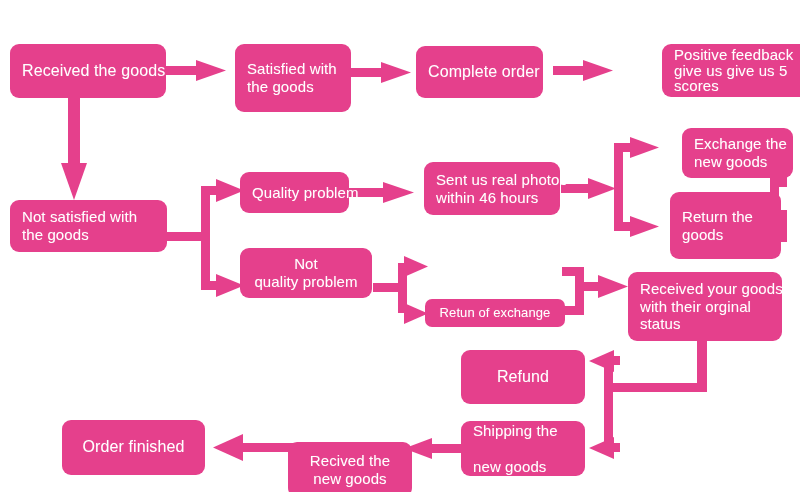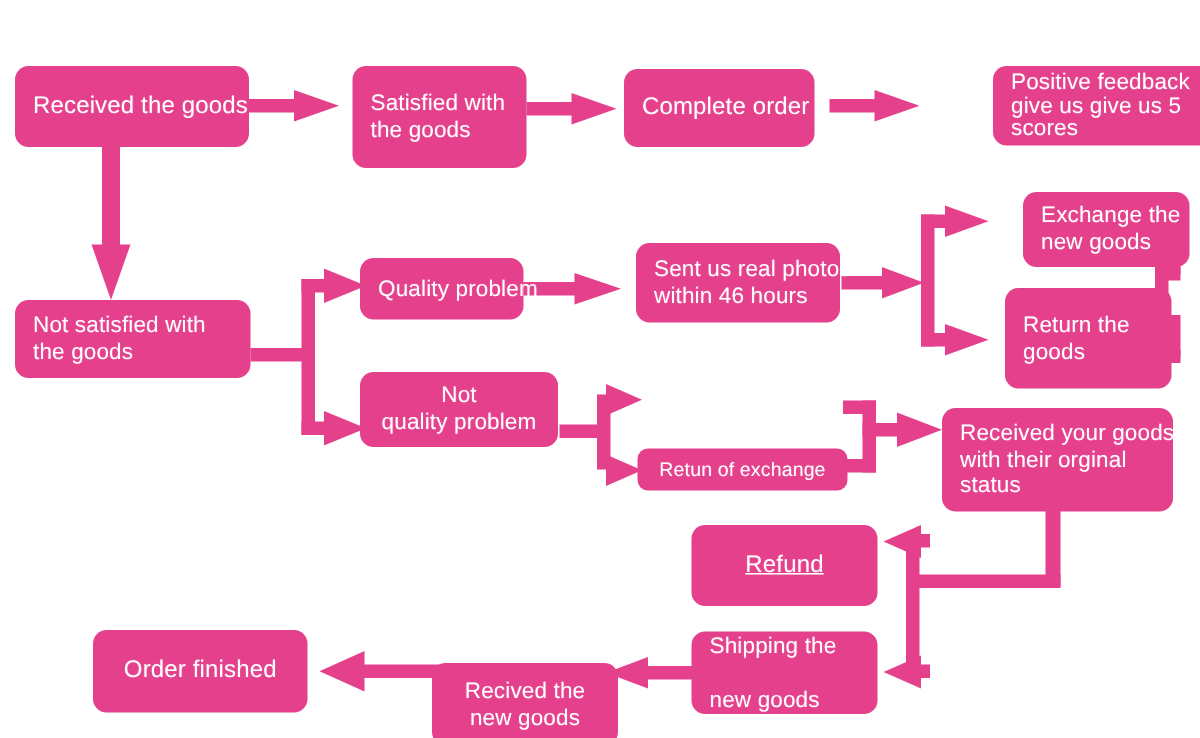--- a/index.html
+++ b/index.html
@@ -194,21 +194,21 @@
   <div class="node align-center pad-c fs13" style="left:425px; top:299px; width:140px; height:28px; border-radius:7px;">
     <span class="ln">Retun of exchange</span>
   </div>
 
   <div class="node align-left pad-l fs15" style="left:628px; top:256px; width:154px; height:69px;margin-top:16px;">
     <span class="ln">Received your goods</span>
     <span class="ln">with their orginal</span>
     <span class="ln">status</span>
   </div>
 
-  <div class="node align-center pad-c fs16" style="left:461px; top:350px; width:124px; height:54px;text-decoration:underline;">
+  <div class="node align-center pad-c fs16" style="left:461px; top:350px; width:124px; height:54px;">
     <span class="ln">Refund</span>
   </div>
 
   <div class="node align-left pad-l fs15" style="left:461px; top:421px; width:124px; height:55px;gap:18px;">
     <span class="ln">Shipping the</span>
     <span class="ln">new goods</span>
   </div>
 
   <div class="node align-center pad-c fs15" style="left:288px; top:442px; width:124px; height:55px;">
     <span class="ln">Recived the</span>

